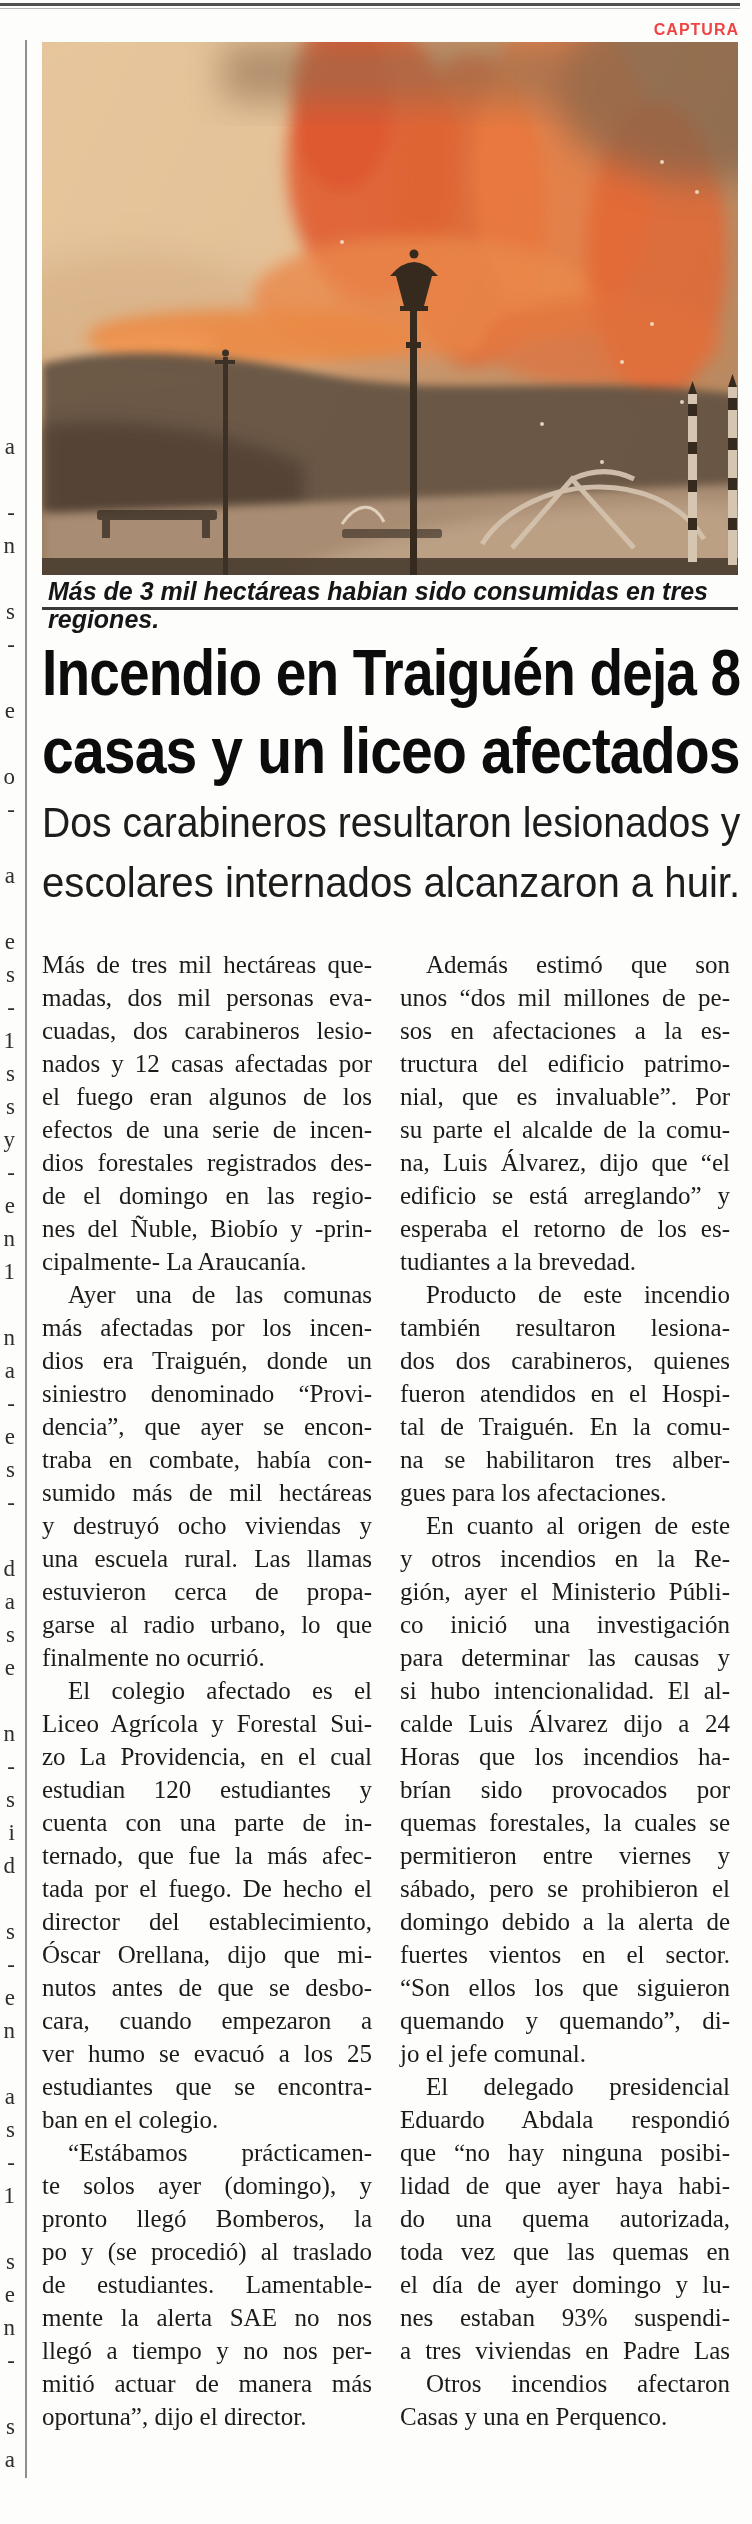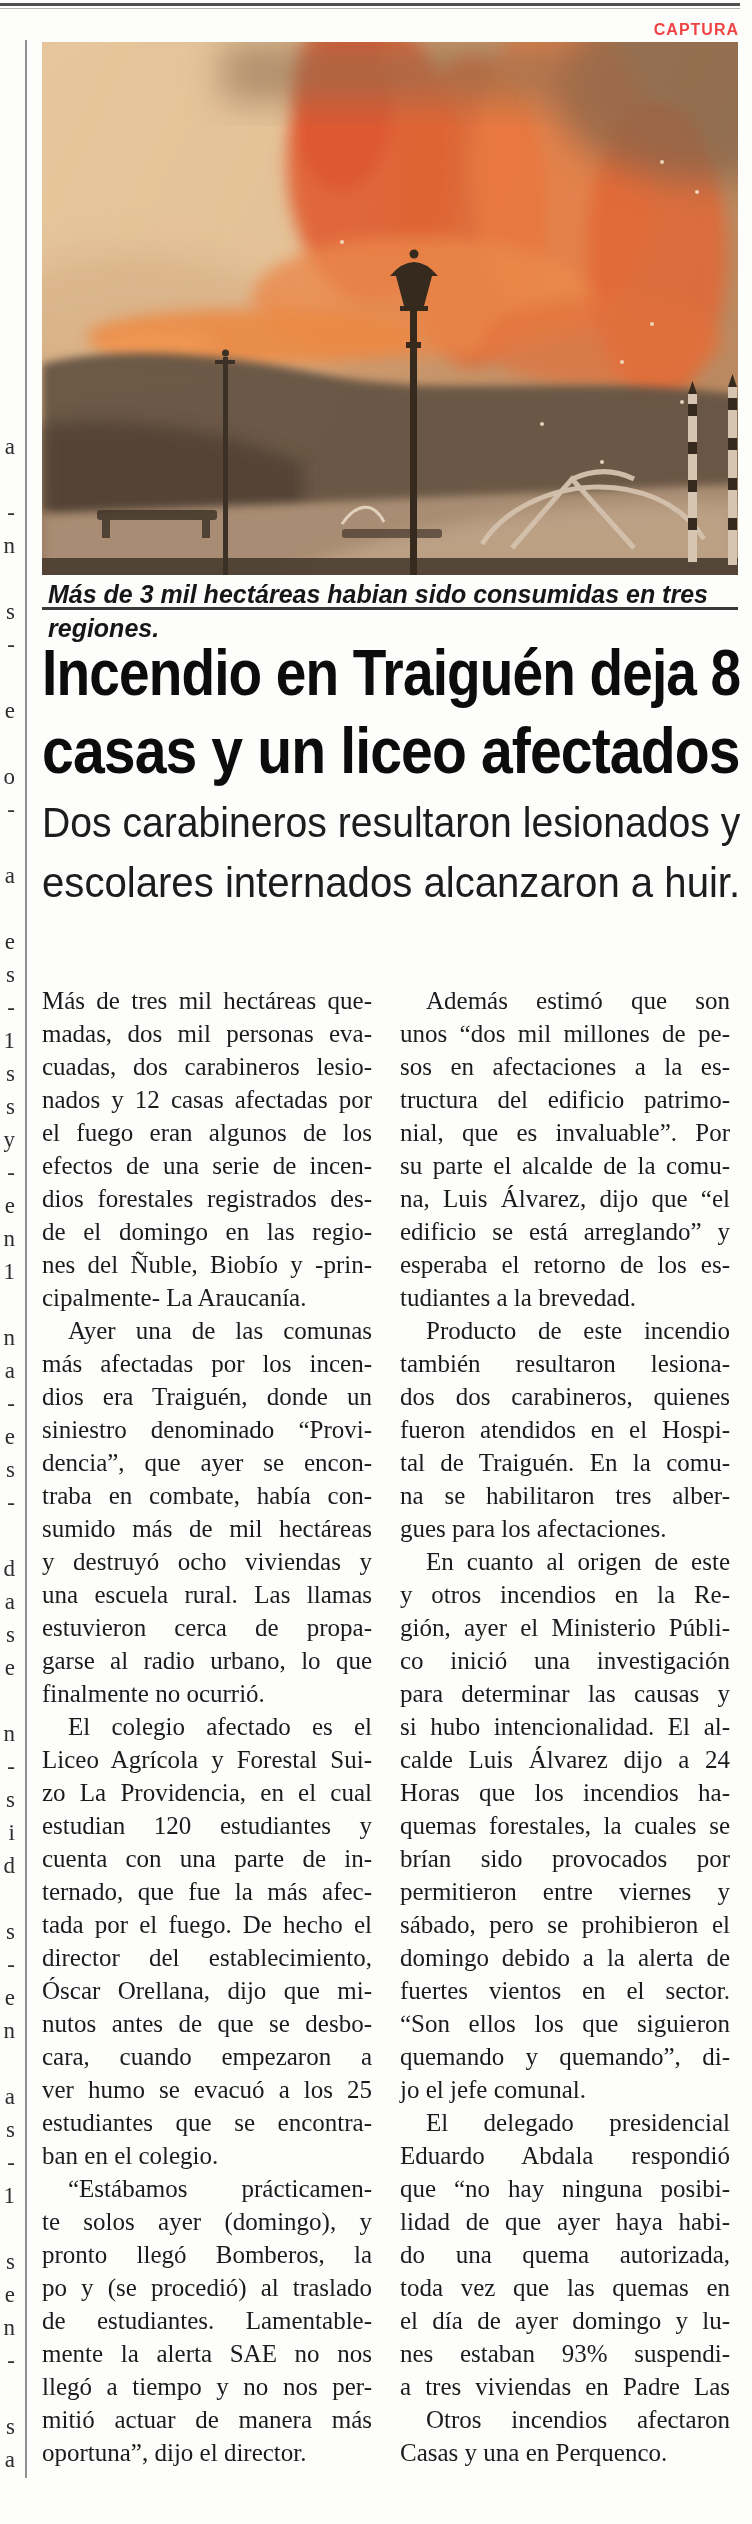--- a/index.html
+++ b/index.html
@@ -24,35 +24,35 @@
     font-family:"Liberation Serif", serif; font-size:23px; line-height:33px; color:#2e2e2e;
   }
   .v-rule { position:absolute; left:25px; top:40px; width:2px; height:2438px; background:#8f8f8f; }
   .photo {
     position:absolute; left:42px; top:42px; width:696px; height:533px; overflow:hidden;
     background:#c79a70;
   }
   .caption {
     position:absolute; left:48px; top:577px; width:690px;
     font-family:"Liberation Sans", sans-serif; font-style:italic; font-weight:bold;
-    font-size:25px; line-height:34px; color:#161616;
+    font-size:25px; line-height:28px; color:#161616;
   }
   .caption-rule { position:absolute; left:42px; top:607px; width:696px; height:3px; background:#3a3a3a; }
   .headline { position:absolute; left:42px; top:634px; width:698px; }
   .hline {
     font-family:"Liberation Sans", sans-serif; font-weight:bold;
     font-size:64px; line-height:78px; letter-spacing:-1px; color:#0c0c0c;
     white-space:nowrap;
   }
   .deck { position:absolute; left:42px; top:792px; width:698px; font-weight:normal; }
   .dline {
     font-family:"Liberation Sans", sans-serif; font-weight:400;
     font-size:43px; line-height:60px; color:#1d1d1d; white-space:nowrap;
   }
-  .body { position:absolute; left:42px; top:948px; width:698px; display:flex; gap:28px;margin-top:36px; }
+  .body { position:absolute; left:42px; top:948px; width:698px; display:flex; gap:28px; }
   .col { width:330px; }
   .para { margin:0; }
   .bline {
     font-family:"Liberation Serif", serif; font-size:25px; line-height:33px;
     color:#1b1b1b; white-space:nowrap;
     text-align:justify; text-align-last:justify;
   }
   .bline.last-line { text-align-last:left; }
   .bline.indent { text-indent:26px; }
   .fit { overflow:visible; }
@@ -333,22 +333,22 @@
         </div>
         <div class="para">
           <div class="bline fit indent">En cuanto al origen de este</div>
           <div class="bline fit">y otros incendios en la Re-</div>
           <div class="bline fit">gión, ayer el Ministerio Públi-</div>
           <div class="bline fit">co inició una investigación</div>
           <div class="bline fit">para determinar las causas y</div>
           <div class="bline fit">si hubo intencionalidad. El al-</div>
           <div class="bline fit">calde Luis Álvarez dijo a 24</div>
           <div class="bline fit">Horas que los incendios ha-</div>
+          <div class="bline fit">brían sido provocados por</div>
           <div class="bline fit">quemas forestales, la cuales se</div>
-          <div class="bline fit">brían sido provocados por</div>
           <div class="bline fit">permitieron entre viernes y</div>
           <div class="bline fit">sábado, pero se prohibieron el</div>
           <div class="bline fit">domingo debido a la alerta de</div>
           <div class="bline fit">fuertes vientos en el sector.</div>
           <div class="bline fit">“Son ellos los que siguieron</div>
           <div class="bline fit">quemando y quemando”, di-</div>
           <div class="bline fit last-line">jo el jefe comunal.</div>
         </div>
         <div class="para">
           <div class="bline fit indent">El delegado presidencial</div>

